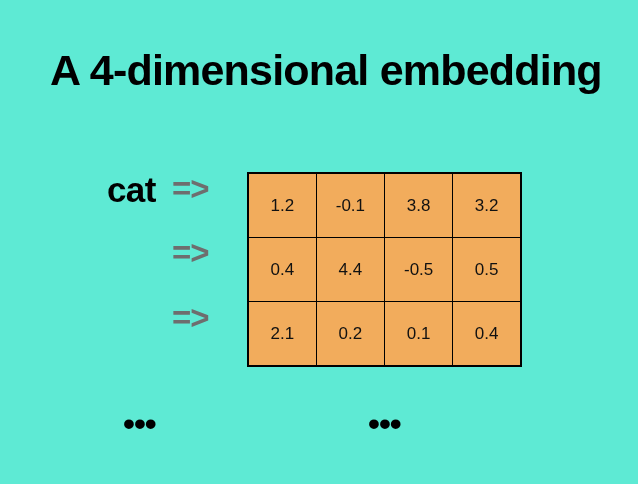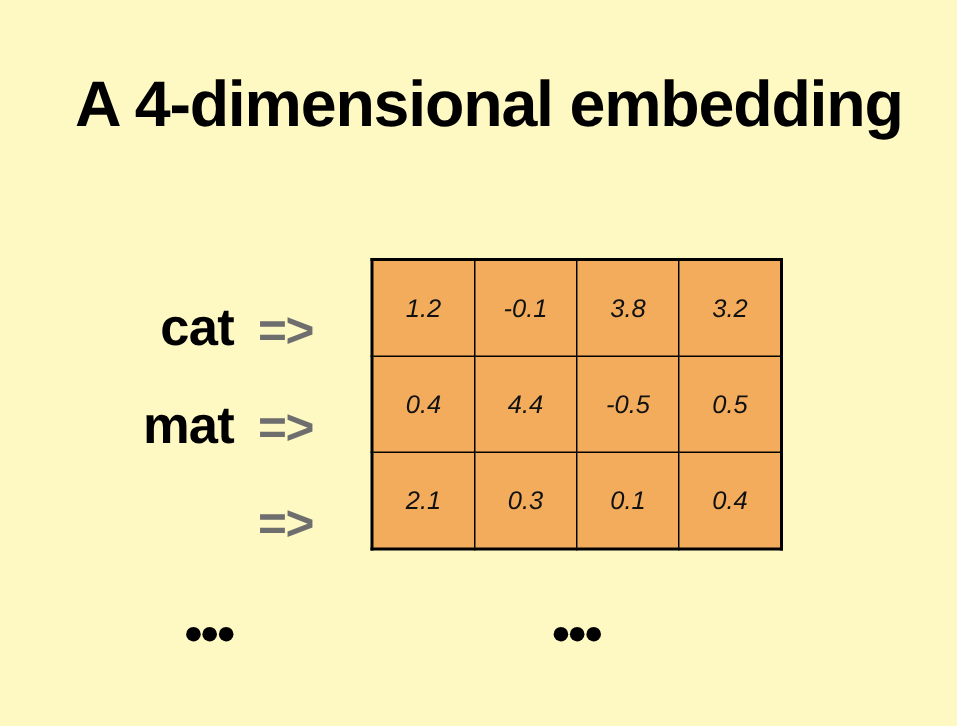--- a/index.html
+++ b/index.html
@@ -10,21 +10,21 @@
     width: 638px;
     height: 484px;
     background: #ffffff;
     font-family: "Liberation Sans", sans-serif;
     overflow: hidden;
   }
   .slide {
     position: relative;
     width: 638px;
     height: 484px;
-    background: #fef9c3;
+    background: #5eead4;
   }
 
   
   .slide-title {
     position: absolute;
     left: 50px;
     top: 48px;
     width: 550px;
     font-size: 43px;
     font-weight: bold;
@@ -40,21 +40,21 @@
     left: 0px;
     top: 172px;
     width: 232px;
     height: 193px;
     display: flex;
     flex-direction: column;
   }
   .label-row {
     flex: 1 1 0;
     display: flex;
-    align-items: flex-end;
+    align-items: flex-start;
     justify-content: flex-end;
     padding-right: 8px;
     box-sizing: border-box;
     padding-left: 35px;
   }
   .word {
     font-size: 35px;
     font-weight: bold;
     color: #000000;
     letter-spacing: -0.5px;
@@ -86,21 +86,20 @@
   .matrix td {
     border: 1px solid #000000;
     background: #f2ac5c;
     text-align: center;
     vertical-align: middle;
     font-size: 17px;
     font-weight: normal;
     color: #111111;
     padding: 0;
     height: 63px;
-    font-style: italic;
   }
 
   
   .ellipsis {
     position: absolute;
     font-size: 34px;
     font-weight: bold;
     color: #000000;
     line-height: 1;
     letter-spacing: -1px;
@@ -116,21 +115,20 @@
   <div class="slide-title">A 4-dimensional embedding</div>
 
   <div class="labels">
 
     <div class="label-row">
       <span class="word">cat</span>
       <span class="arrow">=&gt;</span>
     </div>
 
     <div class="label-row">
-      <span class="word">mat</span>
       <span class="arrow">=&gt;</span>
     </div>
 
     <div class="label-row">
       <span class="arrow">=&gt;</span>
     </div>
 
   </div>
 
   <table class="matrix">
@@ -142,21 +140,21 @@
         <td>3.2</td>
       </tr>
       <tr>
         <td>0.4</td>
         <td>4.4</td>
         <td>-0.5</td>
         <td>0.5</td>
       </tr>
       <tr>
         <td>2.1</td>
-        <td>0.3</td>
+        <td>0.2</td>
         <td>0.1</td>
         <td>0.4</td>
       </tr>
     </tbody>
   </table>
 
   <div class="ellipsis ellipsis-left">•••</div>
 
   <div class="ellipsis ellipsis-right">•••</div>
 

